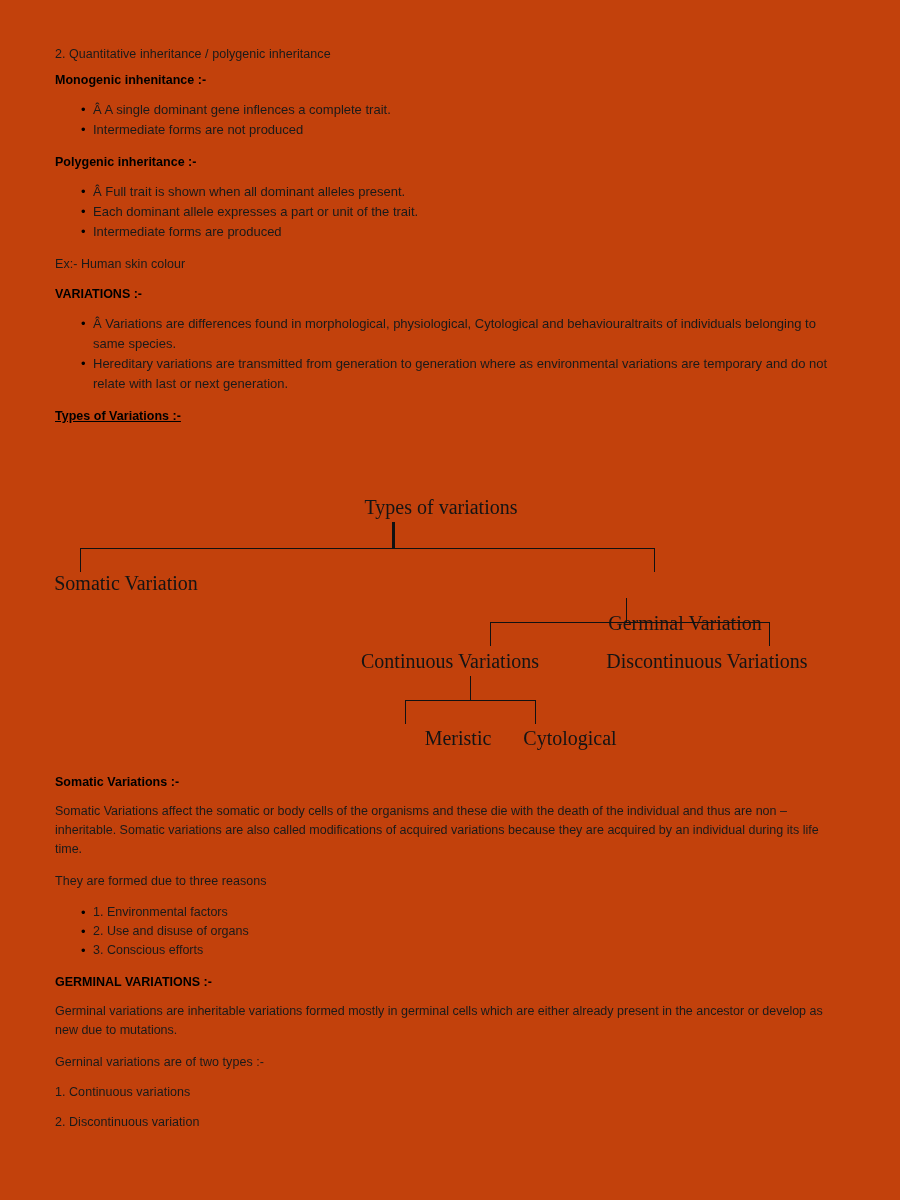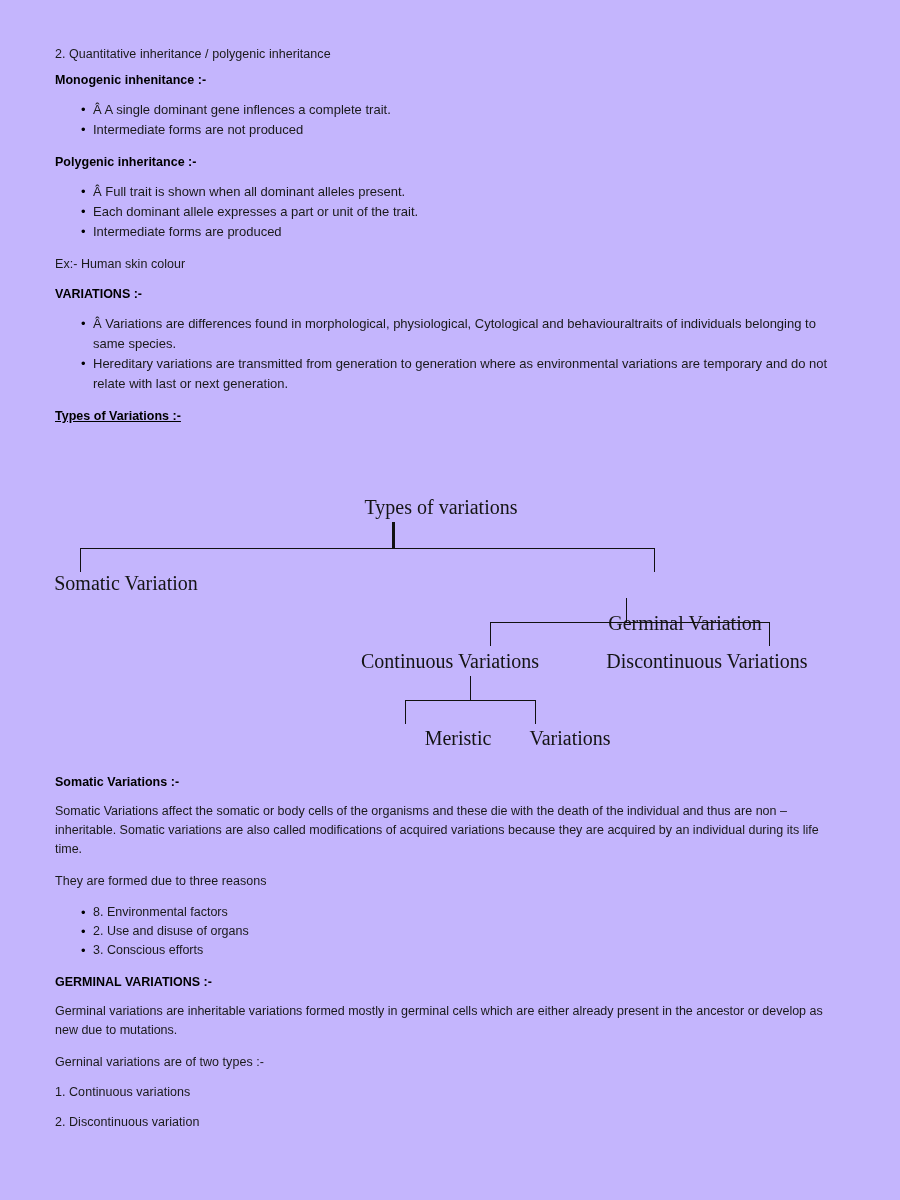--- a/index.html
+++ b/index.html
@@ -15,21 +15,21 @@
     font-family: "Liberation Sans", sans-serif;
     color: #000000;
     overflow: hidden;
   }
 
   .page {
     position: absolute;
     left: 0; top: 0;
     width: 900px;
     height: 1200px;
-    background: #c4b5fd;
+    background: #c2410c;
   }
 
   .content {
     position: absolute;
     left: 55px;
     top: 46px;
     width: 790px;
   }
 
   
@@ -191,34 +191,34 @@
     <div class="node centered" style="left:450px; top:175px;">Continuous Variations</div>
     <div class="node centered" style="left:707px; top:175px;">Discontinuous Variations</div>
 
     <div class="line-v" style="left:470px; top:202px; height:24px;"></div>
 
     <div class="line-h" style="left:405px; top:226px; width:131px;"></div>
     <div class="line-v" style="left:405px; top:226px; height:24px;"></div>
     <div class="line-v" style="left:535px; top:226px; height:24px;"></div>
 
     <div class="node centered" style="left:458px; top:252px;">Meristic</div>
-    <div class="node centered" style="left:570px; top:252px;">Variations</div>
+    <div class="node centered" style="left:570px; top:252px;">Cytological</div>
 
   </div>
 
   <div class="content" style="top:772px;">
 
     <p class="heading">Somatic Variations :-</p>
 
     <p class="justify-block">Somatic Variations affect the somatic or body cells of the organisms and these die with the death of the individual and thus are non – inheritable. Somatic variations are also called modifications of acquired variations because they are acquired by an individual during its life time.</p>
 
     <p class="para">They are formed due to three reasons</p>
 
     <ul class="bullets compact">
-      <li>8. Environmental factors</li>
+      <li>1. Environmental factors</li>
       <li>2. Use and disuse of organs</li>
       <li>3. Conscious efforts</li>
     </ul>
 
     <p class="caps-heading">GERMINAL VARIATIONS :-</p>
 
     <p class="justify-block">Germinal variations are inheritable variations formed mostly in germinal cells which are either already present in the ancestor or develop as new due to mutations.</p>
 
     <p class="para">Gerninal variations are of two types :-</p>
 

